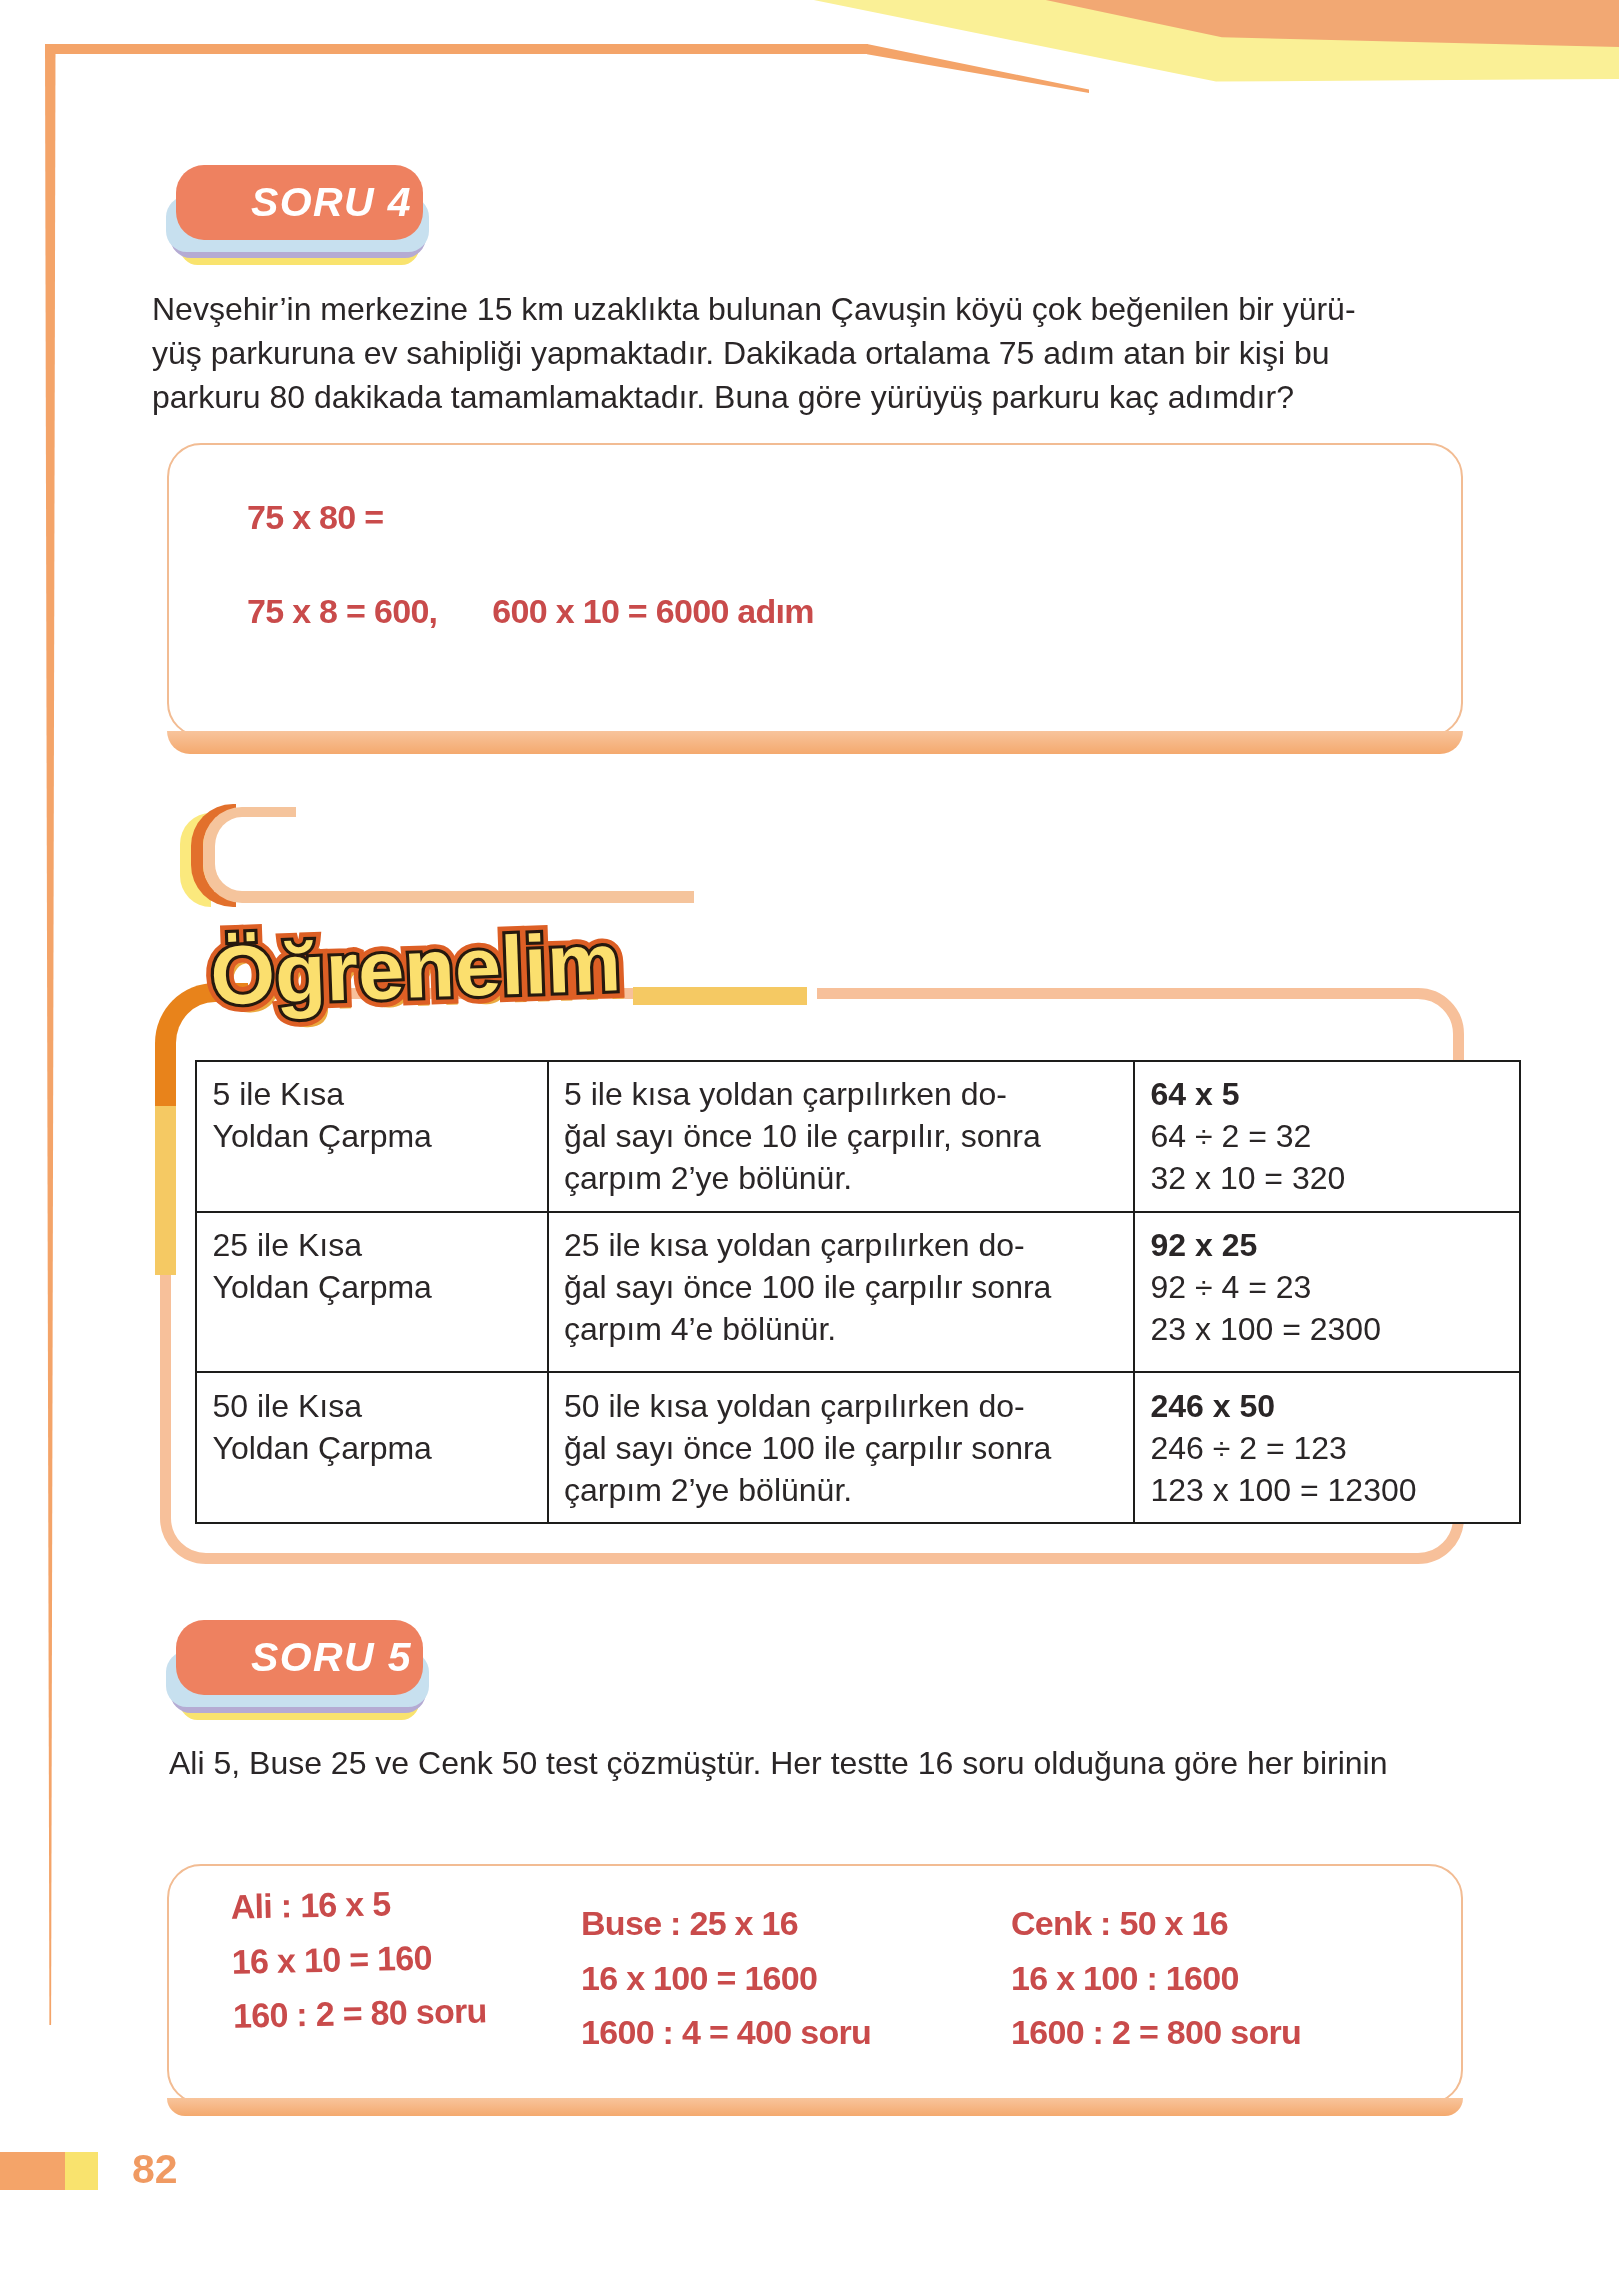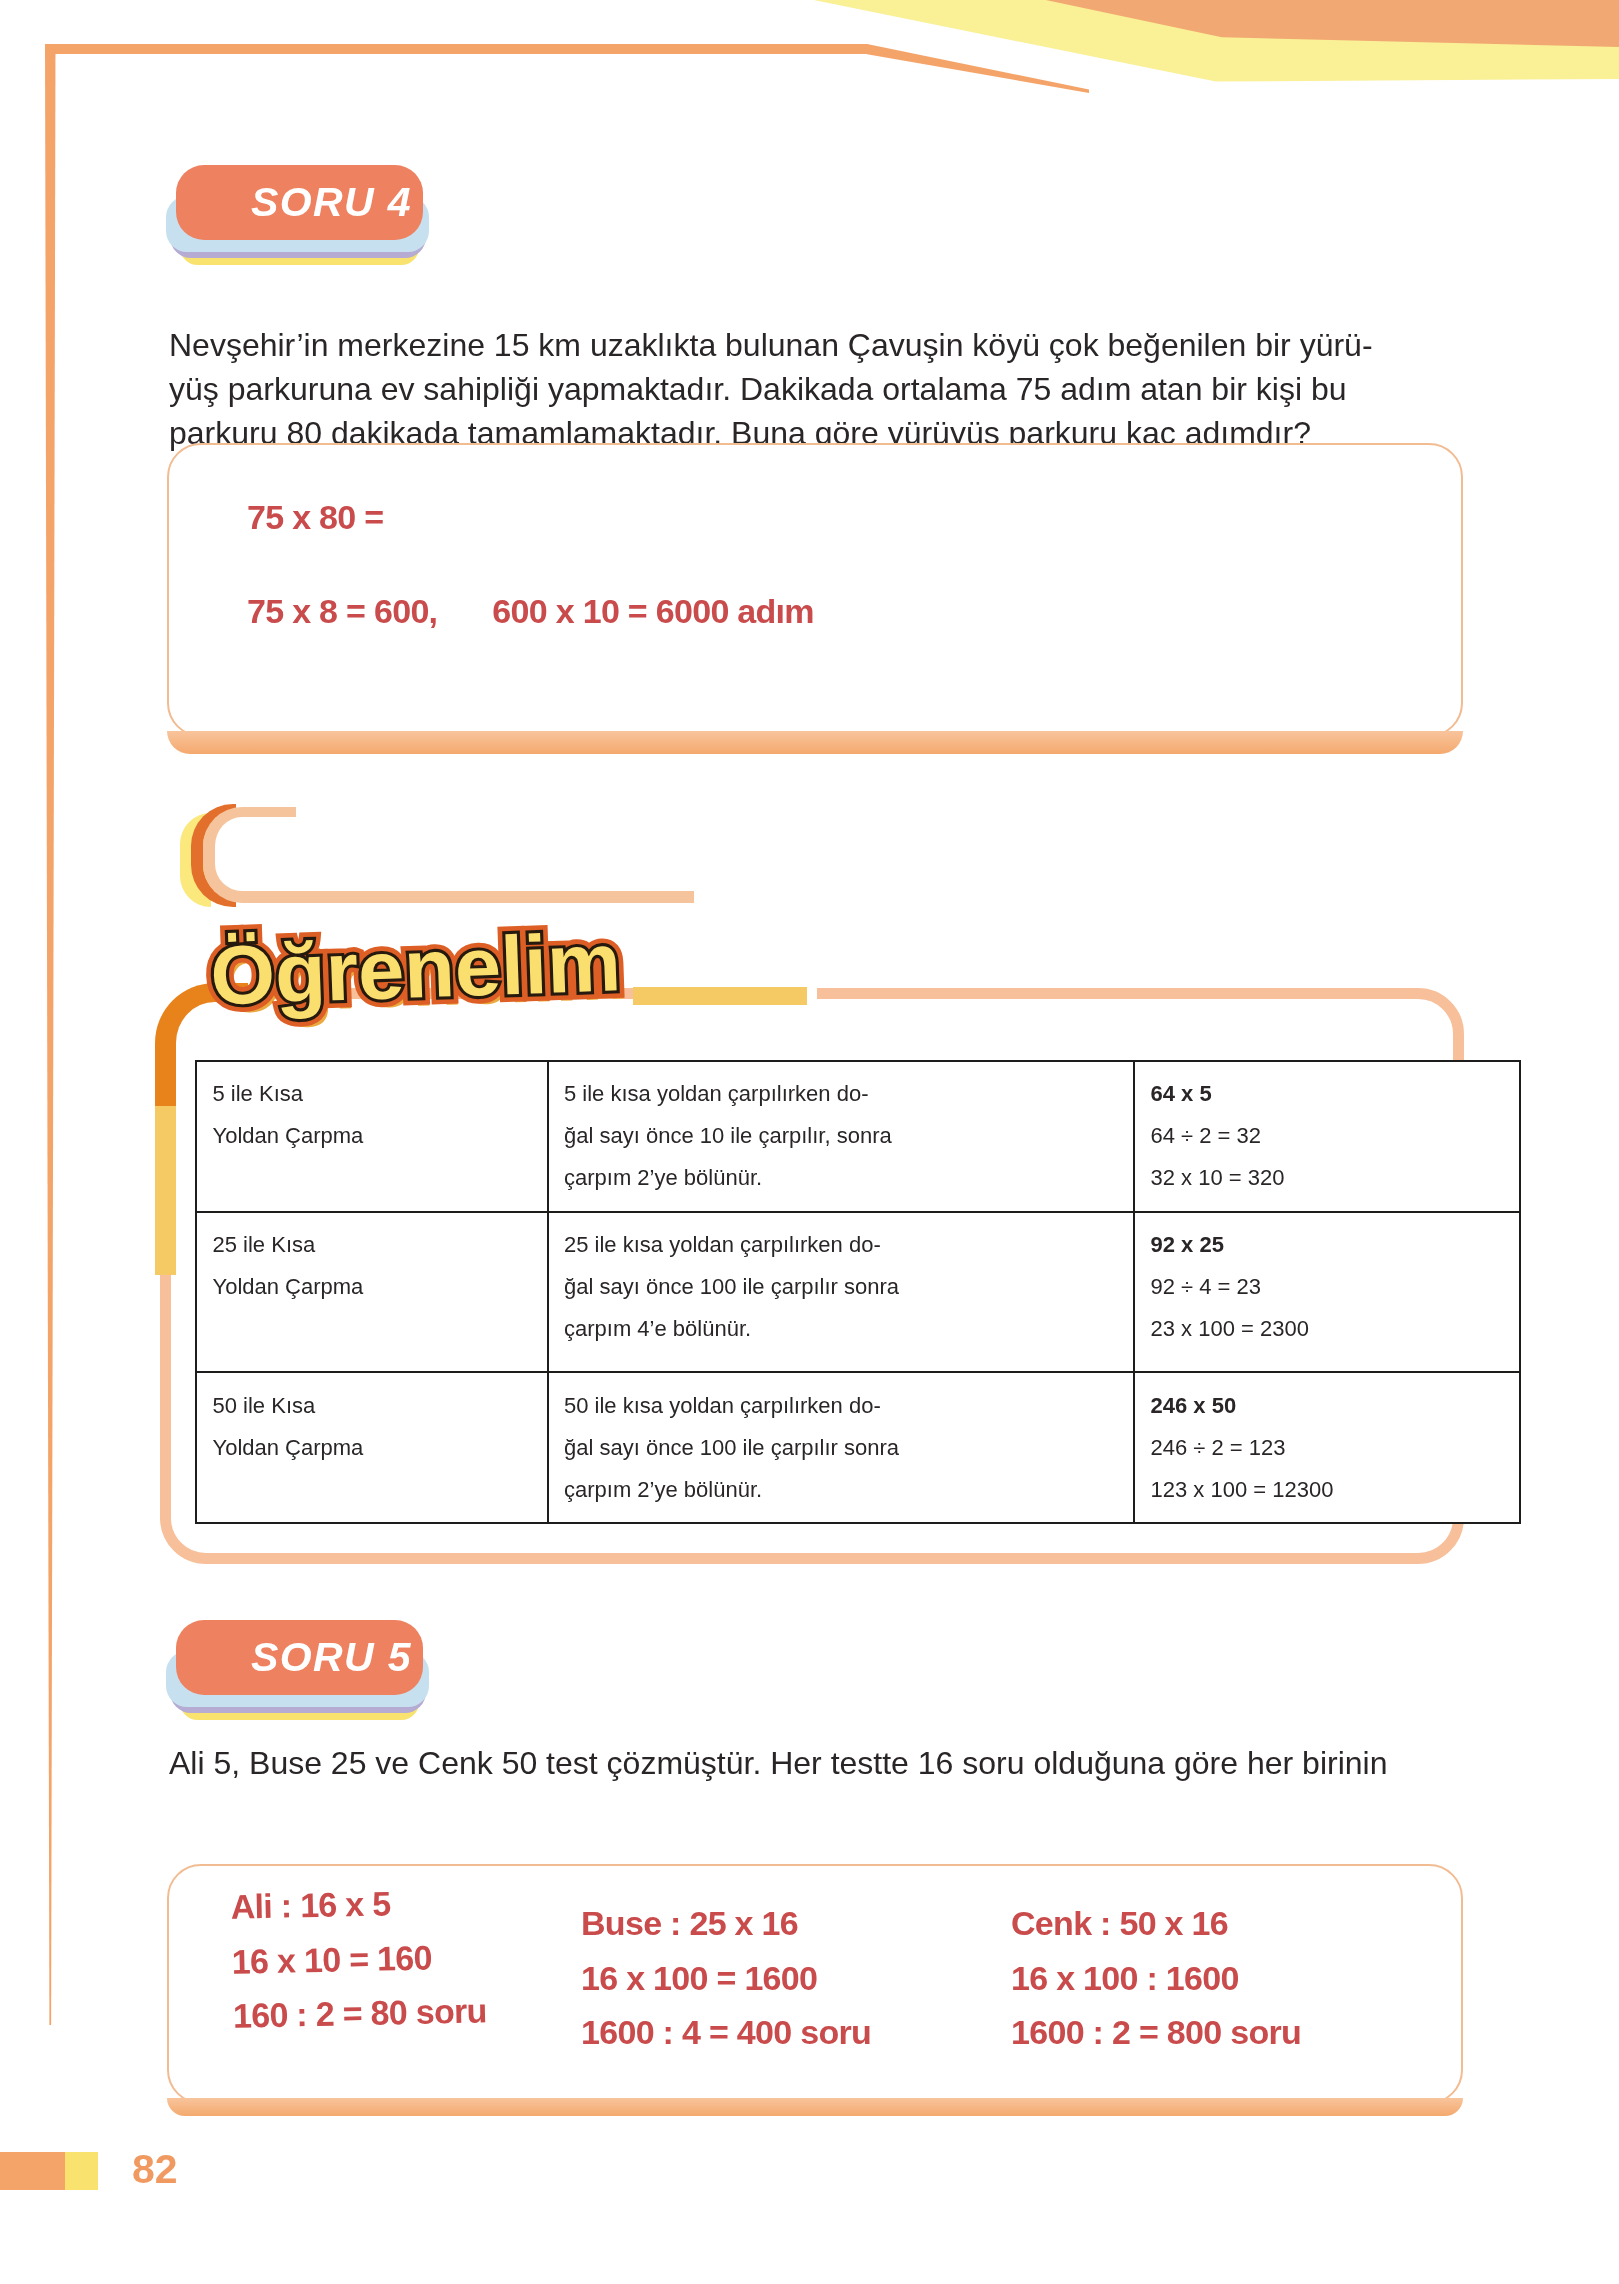--- a/index.html
+++ b/index.html
@@ -61,21 +61,21 @@
   
   .learn-logo{left:211px;top:921px;width:436px;height:134px;transform:rotate(-2deg);}
   .learn-logo span{position:absolute;left:0;top:0;font-size:83px;font-weight:700;white-space:nowrap;
     font-family:"Liberation Sans",sans-serif;}
   .logo-back{color:#DD5F25;-webkit-text-stroke:15.5px #DD5F25;text-shadow:7px 8.4px 0 #EBA93F;}
   .logo-front{color:#FBDF6E;-webkit-text-stroke:6.3px #26190e;paint-order:stroke fill;}
 
   
   .learn-table{left:195px;top:1060px;border-collapse:collapse;table-layout:fixed;background:#ffffff;}
   .learn-table td{border:2.8px solid #1d1d1b;vertical-align:top;padding:11.2px 14px 0 15.5px;
-    font-size:22px;line-height:42px;}
+    font-size:32px;line-height:42px;}
   .learn-table .c1{width:320px;}
   .learn-table .c2{width:555px;}
   .learn-table .c3{width:354px;}
   .learn-table tr:nth-child(1) td{height:138px;}
   .learn-table tr:nth-child(2) td{height:147px;}
   .learn-table tr:nth-child(3) td{height:137px;}
   .learn-table .bold{font-weight:700;}
   .learn-table div{white-space:nowrap;}
 
   
@@ -95,21 +95,21 @@
   <div class="abs deco-orange"></div>
 
   <div class="abs badge" style="left:176px;top:165px;">
     <div class="layer l-yellow"></div>
     <div class="layer l-purple"></div>
     <div class="layer l-blue"></div>
     <div class="layer l-orange"></div>
     <div class="layer label">SORU 4</div>
   </div>
 
-  <div class="abs para" style="left:169px;top:287px;margin-top:36px;">
+  <div class="abs para" style="left:152px;top:287px;">
     <div>Nevşehir’in merkezine 15 km uzaklıkta bulunan Çavuşin köyü çok beğenilen bir yürü-</div>
     <div>yüş parkuruna ev sahipliği yapmaktadır. Dakikada ortalama 75 adım atan bir kişi bu</div>
     <div>parkuru 80 dakikada tamamlamaktadır. Buna göre yürüyüş parkuru kaç adımdır?</div>
   </div>
 
   <div class="abs sol-box" style="left:167px;top:443px;width:1292px;height:290px;"></div>
   <div class="abs sol-shadow" style="left:167px;top:731px;width:1296px;height:23px;"></div>
   <div class="abs hand" style="left:247px;top:498px;">75 x 80 =</div>
   <div class="abs" style="left:247px;top:592px;display:flex;gap:55px;">
     <span class="hand">75 x 8 = 600,</span>

